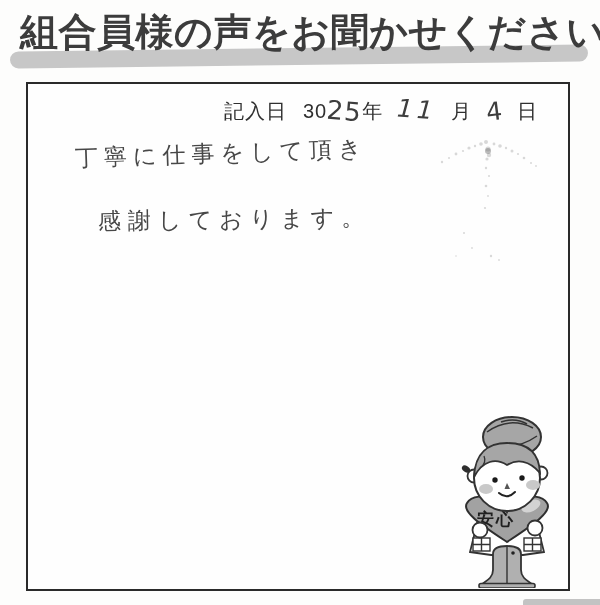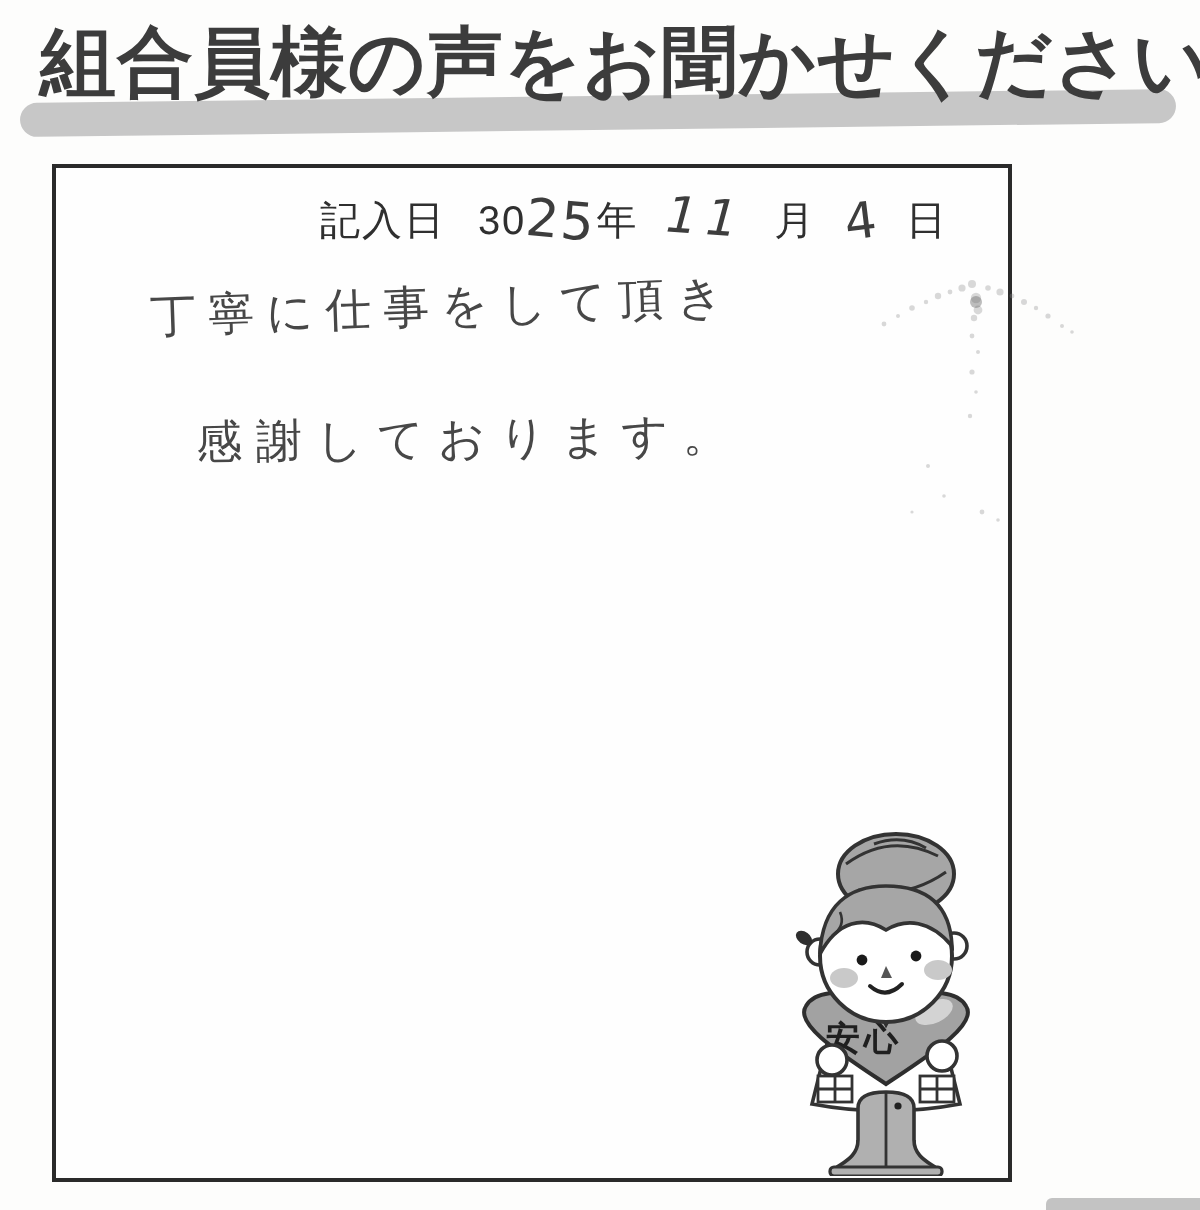--- a/index.html
+++ b/index.html
@@ -26,21 +26,21 @@
     font-size: 38px; font-weight: 700;
     color: #3c3c3c; letter-spacing: 0.5px;
     line-height: 52px;
     white-space: nowrap;
     text-align: center;
   }
 
   
   .feedback-card {
     position: absolute; left: 26px; top: 82px;
-    width: 480px; height: 509px;
+    width: 544px; height: 509px;
     border: 2.5px solid #2a2a2a;
     background: #fefefe;
     box-sizing: border-box;
   }
 
   
   .date-row {
     position: absolute; top: 10px; right: 30px;
     display: flex; align-items: baseline;
     color: #2f2f2f; font-size: 20px;

